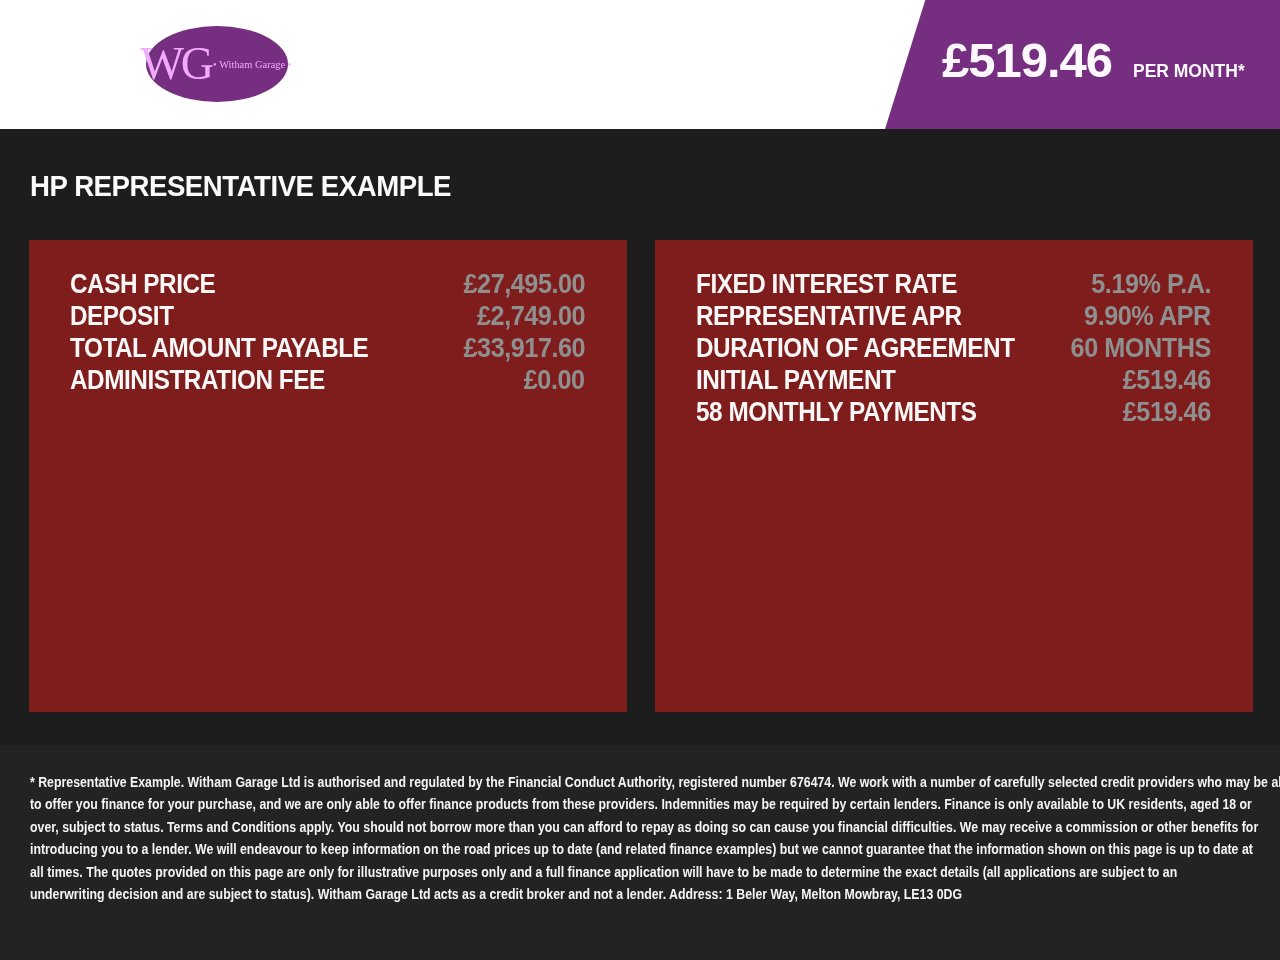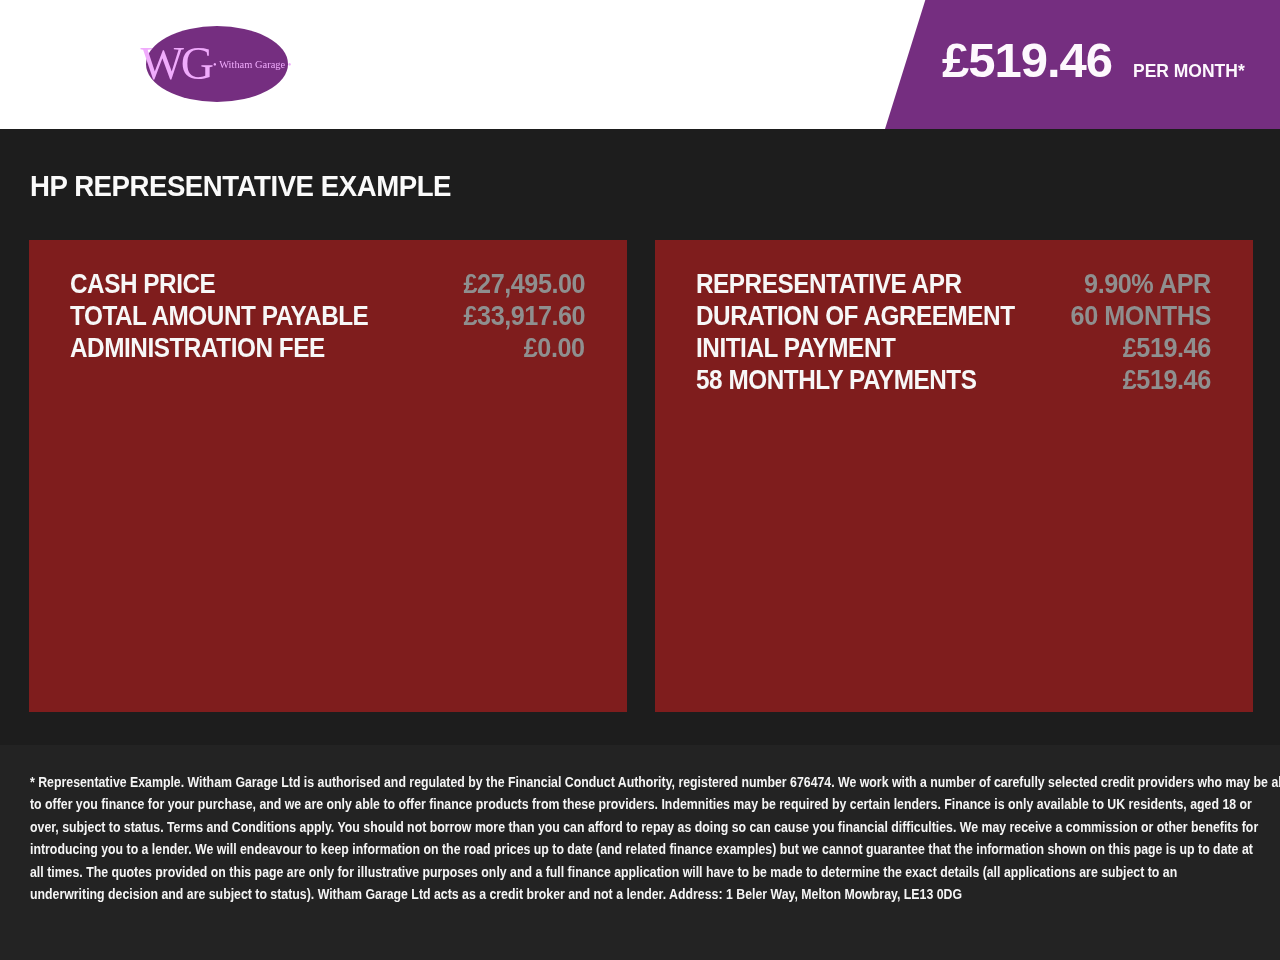--- a/index.html
+++ b/index.html
@@ -97,30 +97,38 @@
 
   <div class="page-body">
     <div class="page-title">HP REPRESENTATIVE EXAMPLE</div>
 
     <div class="panel panel-left">
       <div class="row">
         <span class="row-label">CASH PRICE</span>
         <span class="row-value">£27,495.00</span>
       </div>
       <div class="row">
+        <span class="row-label">DEPOSIT</span>
+        <span class="row-value">£2,749.00</span>
+      </div>
+      <div class="row">
         <span class="row-label">TOTAL AMOUNT PAYABLE</span>
         <span class="row-value">£33,917.60</span>
       </div>
       <div class="row">
         <span class="row-label">ADMINISTRATION FEE</span>
         <span class="row-value">£0.00</span>
       </div>
     </div>
 
     <div class="panel panel-right">
+      <div class="row">
+        <span class="row-label">FIXED INTEREST RATE</span>
+        <span class="row-value">5.19% P.A.</span>
+      </div>
       <div class="row">
         <span class="row-label">REPRESENTATIVE APR</span>
         <span class="row-value">9.90% APR</span>
       </div>
       <div class="row">
         <span class="row-label">DURATION OF AGREEMENT</span>
         <span class="row-value">60 MONTHS</span>
       </div>
       <div class="row">
         <span class="row-label">INITIAL PAYMENT</span>

